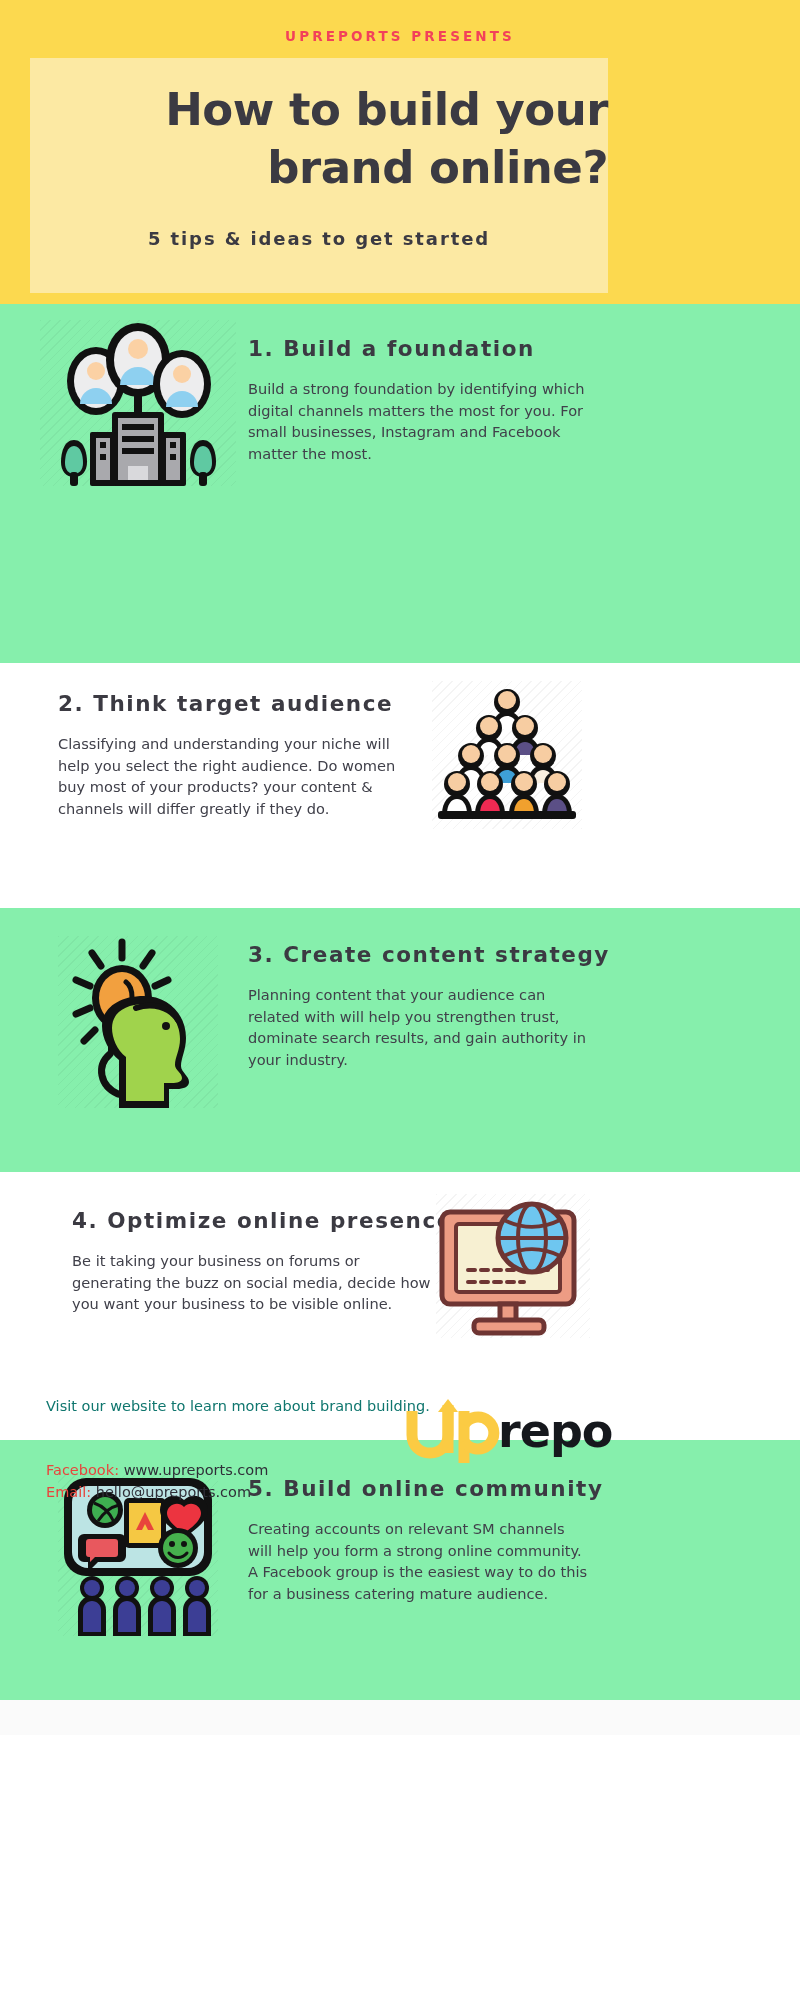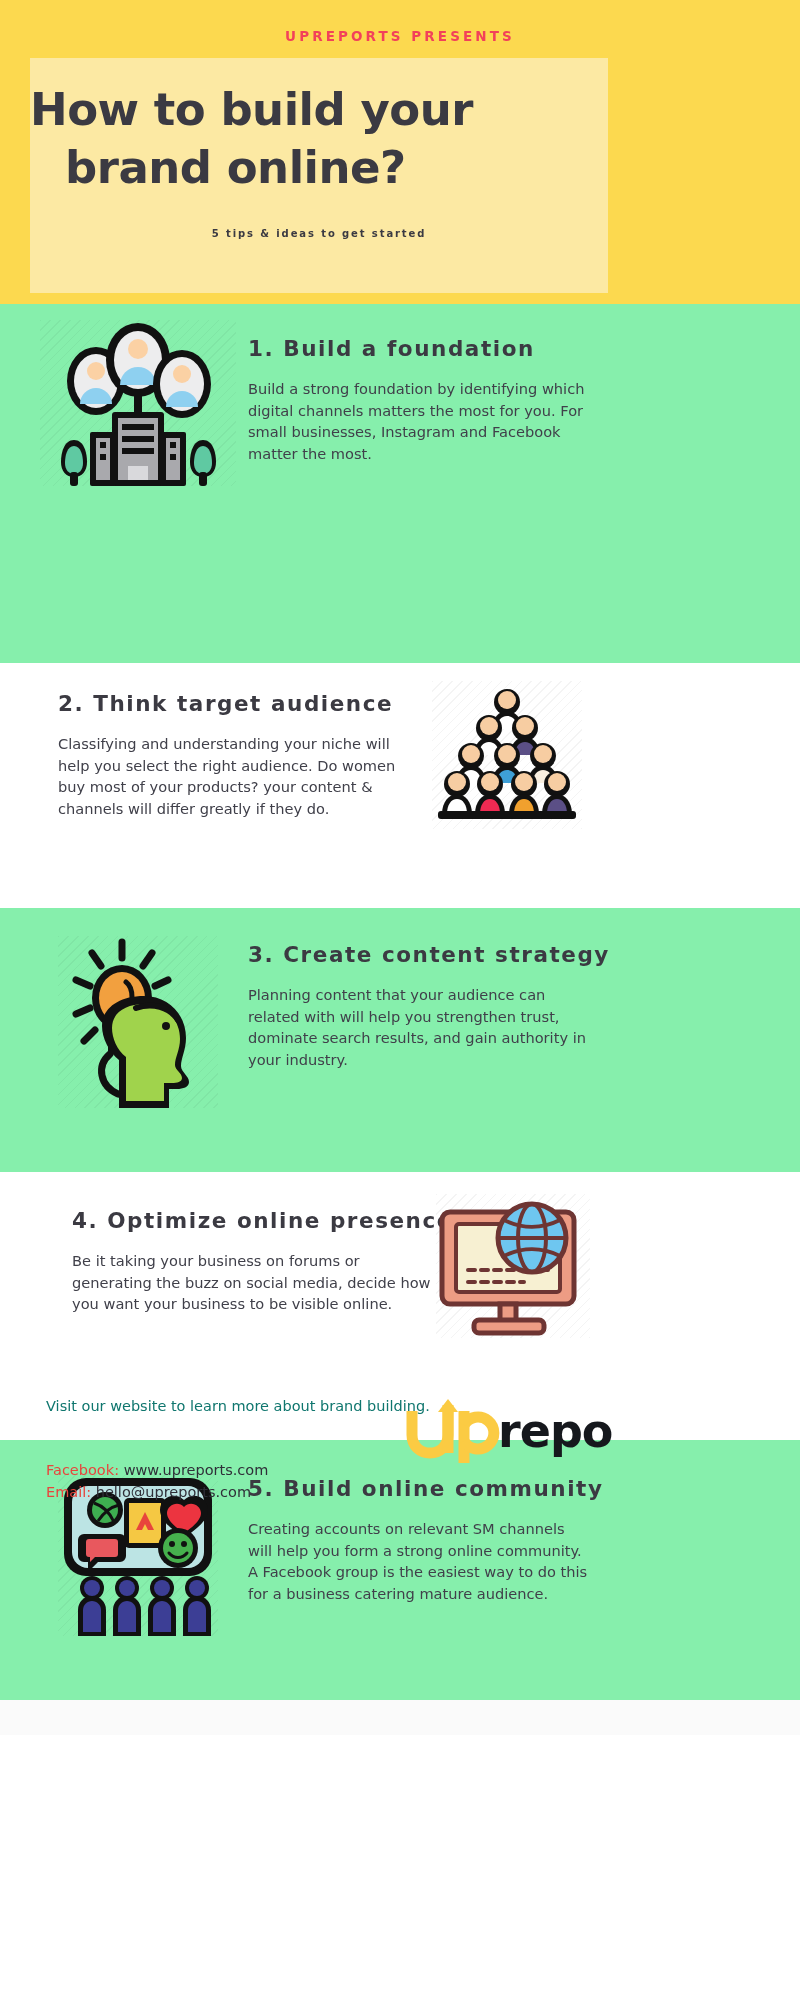--- a/index.html
+++ b/index.html
@@ -30,32 +30,32 @@
     color:#F2415A;
     font-size:13.5px;font-weight:bold;
     letter-spacing:3.1px;
   }
   .title-card{
     position:absolute;left:30px;top:58px;width:578px;height:235px;
     background:#FCE9A3;
   }
   .main-title{
     position:absolute;left:0;top:23px;width:578px;
-    text-align:left;
+    text-align:right;
     color:#3B3A42;
     font-family:"DejaVu Sans","Liberation Sans",sans-serif;
     font-size:45px;line-height:58px;font-weight:bold;
     letter-spacing:-0.5px;
   }
   .main-title .l2{display:block;padding-left:35px;}
   .subtitle{
     position:absolute;left:0;top:170px;width:578px;
     text-align:center;
     color:#3B3A42;
-    font-size:10px;font-weight:bold;letter-spacing:1.9px;
+    font-size:18px;font-weight:bold;letter-spacing:1.9px;
   }
 
   
   .section{position:absolute;left:0;width:800px;}
   .band-yellow{background:#86efac;}
   .band-white{background:#FFFFFF;}
 
   .sec-inner{position:relative;width:800px;height:100%;}
 
   .icon-wrap{position:absolute;}

